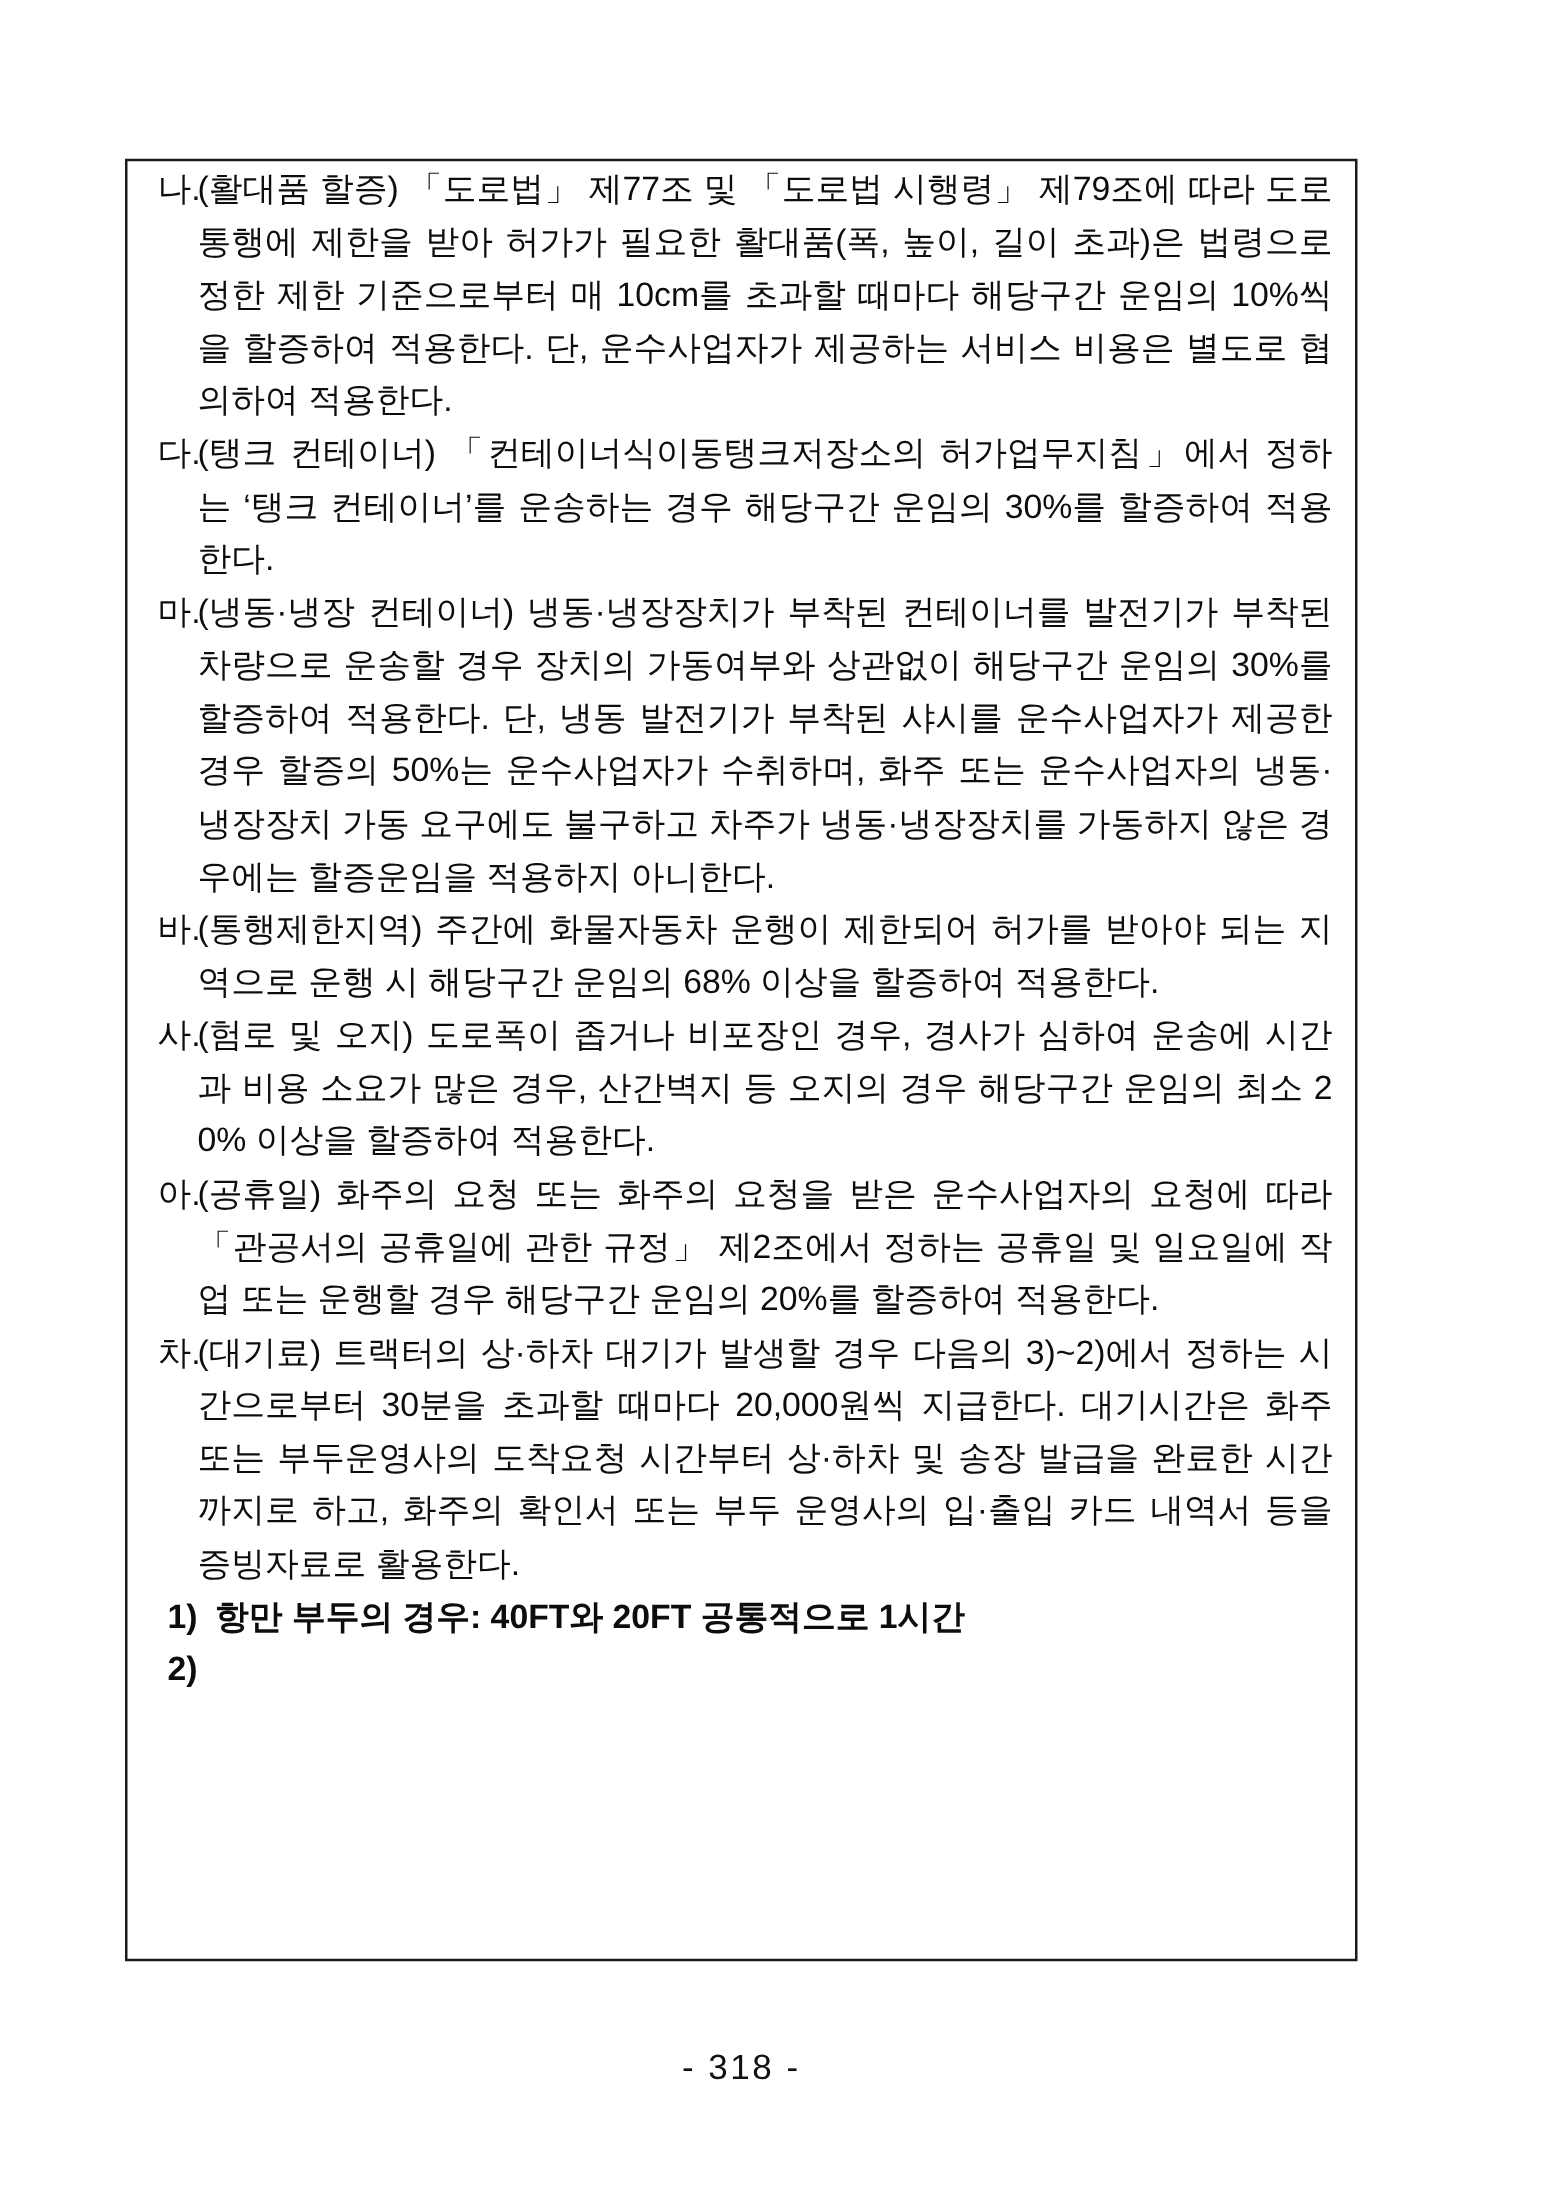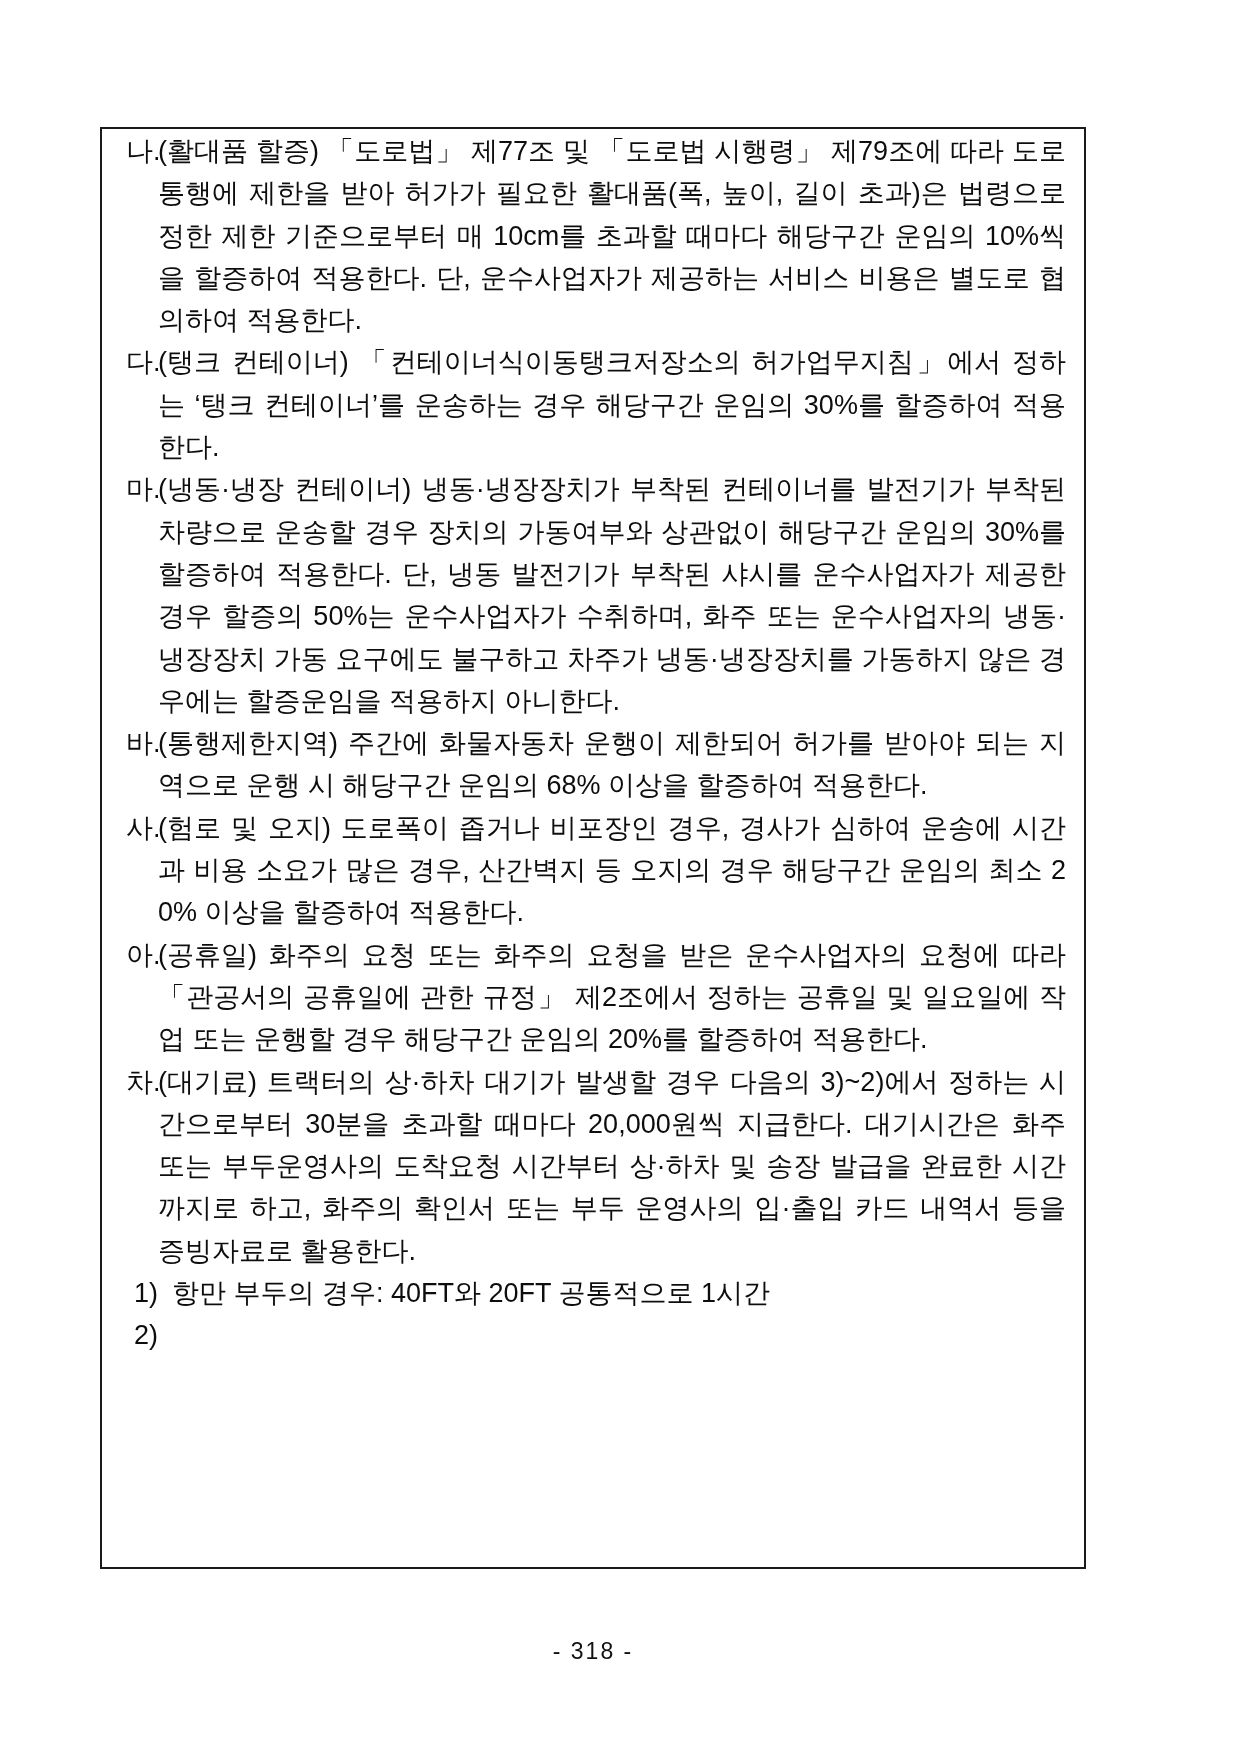--- a/index.html
+++ b/index.html
@@ -41,31 +41,32 @@
   .rule-item .label {
     display: inline-block;
     width: 32px;
     text-indent: 0;
     white-space: nowrap;
   }
   .rule-item.sub {
     margin-left: 8px;
     padding-left: 38px;
     text-indent: -38px;
+    font-weight: bold;
   }
   .rule-item.sub .label {
     width: 38px;
   }
   .page-footer {
     position: absolute;
     left: 100px;
     top: 1638px;
     width: 986px;
     text-align: center;
-    font-size: 23px;
+    font-size: 28px;
     letter-spacing: 2px;
     color: #111111;
   }
 </style>
 </head>
 <body>
 
 <div class="page">
 
   <div class="rule-box">

